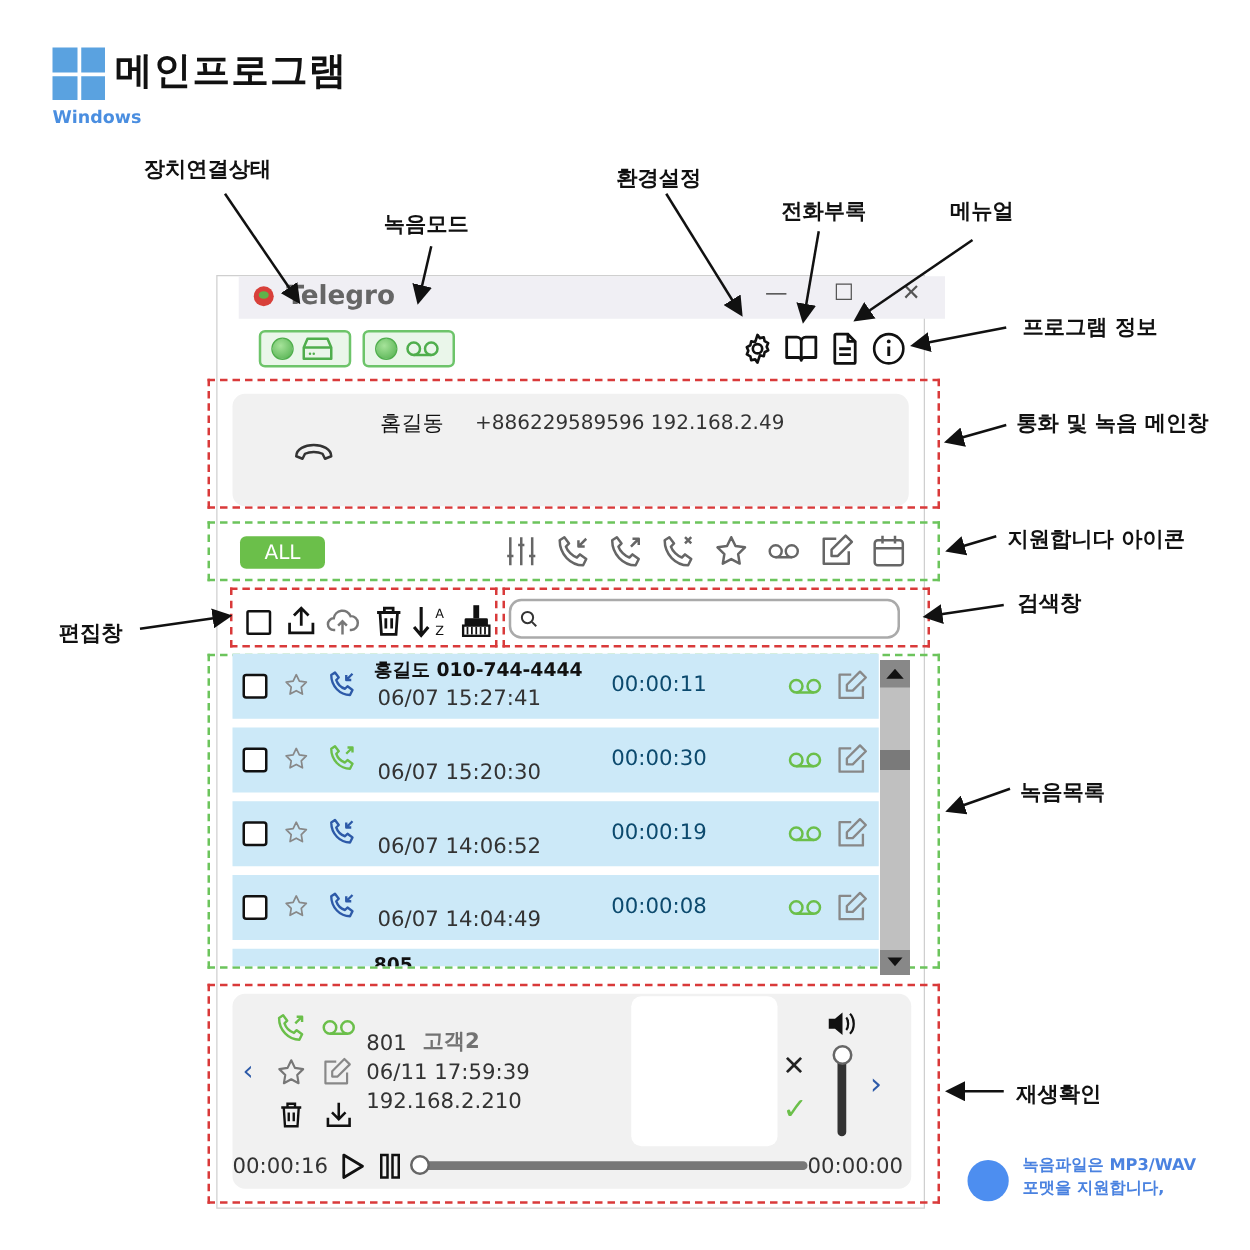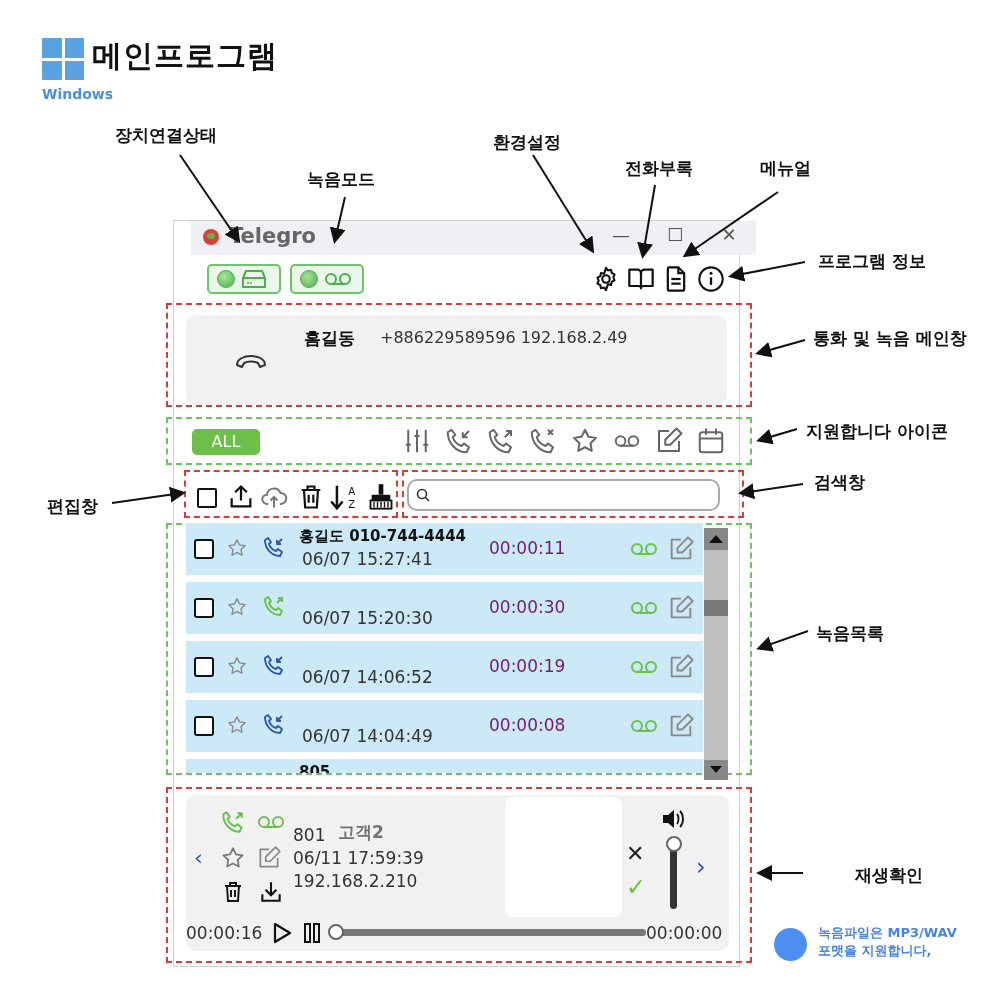--- a/index.html
+++ b/index.html
@@ -18,31 +18,31 @@
   .app-logo { left:12px; top:8px; width:16px; height:16px; border-radius:50%; background:#d8403a; }
   .app-logo::after { content:""; position:absolute; left:4px; top:4px; width:8px; height:6px; border-radius:50%; background:#5fb34a; }
   .app-title { left:38px; top:3px; font-size:21px; font-weight:bold; color:#666; }
   .winbtn { top:3px; font-size:18px; color:#555; width:30px; text-align:center; }
   .status-btn { top:43px; height:30px; border:2px solid #6dc46a; border-radius:5px; background:#eaf6ea; display:flex; align-items:center; gap:6px; padding:0 8px; box-sizing:border-box; }
   .led { width:16px; height:16px; border-radius:50%; background:radial-gradient(circle at 40% 35%, #a6e39a, #4fae4c); border:1px solid #4fae4c; }
   .topicon { top:44px; width:28px; height:28px; }
   .panel { background:#f1f1f1; border-radius:10px; }
   .dash-red { border:2px dashed #d93a3a; }
   .dash-green { border:2px dashed #6cc45c; }
-  .caller-name { left:130px; top:106px; font-size:17px; font-weight:bold; }
+  .caller-name { left:130px; top:106px; font-size:17px; font-weight:normal; }
   .caller-info { left:206px; top:107px; font-size:16px; color:#333; }
   .all-btn { left:18px; top:208px; width:68px; height:26px; background:#6bbf4a; color:#fff; border-radius:5px; font-size:16px; text-align:center; line-height:26px; }
   .ficon { top:205px; width:30px; height:30px; }
   .edit-icon { top:262px; width:28px; height:28px; }
   .search { left:233px; top:258px; width:313px; height:32px; border:2px solid #aaa; border-radius:10px; box-sizing:border-box; background:#fff; font-size:14px; padding-left:24px; outline:none; }
   .row { left:12px; width:517px; height:52px; background:#cce9f8; }
   .row .cb { position:absolute; left:8px; top:16px; width:16px; height:16px; border:2px solid #111; border-radius:3px; background:#fff; }
   .row .name { position:absolute; left:113px; top:4px; font-size:15px; font-weight:bold; }
   .row .dt { position:absolute; left:116px; top:26px; font-size:17px; color:#333; }
-  .row .dur { position:absolute; left:303px; top:15px; font-size:17px; color:#701a75; }
+  .row .dur { position:absolute; left:303px; top:15px; font-size:17px; color:#0c4a6e; }
   .scrollbar { left:530px; top:307px; width:24px; height:252px; background:#c0c0c0; }
   .sb-up { left:0; top:0; width:24px; height:22px; background:#888; }
   .sb-thumb { left:0; top:72px; width:24px; height:16px; background:#7a7a7a; }
   .sb-down { left:0; top:232px; width:24px; height:20px; background:#888; }
   .player { left:12px; top:574px; width:543px; height:156px; }
   .pl-text { font-size:17px; color:#333; }
   .preview { left:331px; top:576px; width:117px; height:120px; background:#fff; border-radius:8px; }
   .progress { left:164px; top:708px; width:308px; height:7px; background:#777; border-radius:4px; }
   .knob { width:12px; height:12px; border:2px solid #666; border-radius:50%; background:#fff; }
   .vol { left:496px; top:620px; width:7px; height:68px; background:#333; border-radius:4px; }
@@ -65,21 +65,21 @@
 <div class="abs callout" style="left:307px;top:168px">녹음모드</div>
 <div class="abs callout" style="left:493px;top:131px">환경설정</div>
 <div class="abs callout" style="left:625px;top:157px">전화부록</div>
 <div class="abs callout" style="left:760px;top:157px">메뉴얼</div>
 <div class="abs callout" style="left:818px;top:250px">프로그램 정보</div>
 <div class="abs callout" style="left:813px;top:327px">통화 및 녹음 메인창</div>
 <div class="abs callout" style="left:806px;top:420px">지원합니다 아이콘</div>
 <div class="abs callout" style="left:47px;top:495px">편집창</div>
 <div class="abs callout" style="left:814px;top:471px">검색창</div>
 <div class="abs callout" style="left:816px;top:622px">녹음목록</div>
-<div class="abs callout" style="left:855px;top:864px">재생확인</div>
+<div class="abs callout" style="left:813px;top:864px">재생확인</div>
 
 <div class="abs app">
   <div class="abs titlebar">
     <div class="abs app-logo"></div>
     <div class="abs app-title">Telegro</div>
     <div class="abs winbtn" style="left:415px">—</div>
     <div class="abs winbtn" style="left:469px">☐</div>
     <div class="abs winbtn" style="left:523px">✕</div>
   </div>
 

